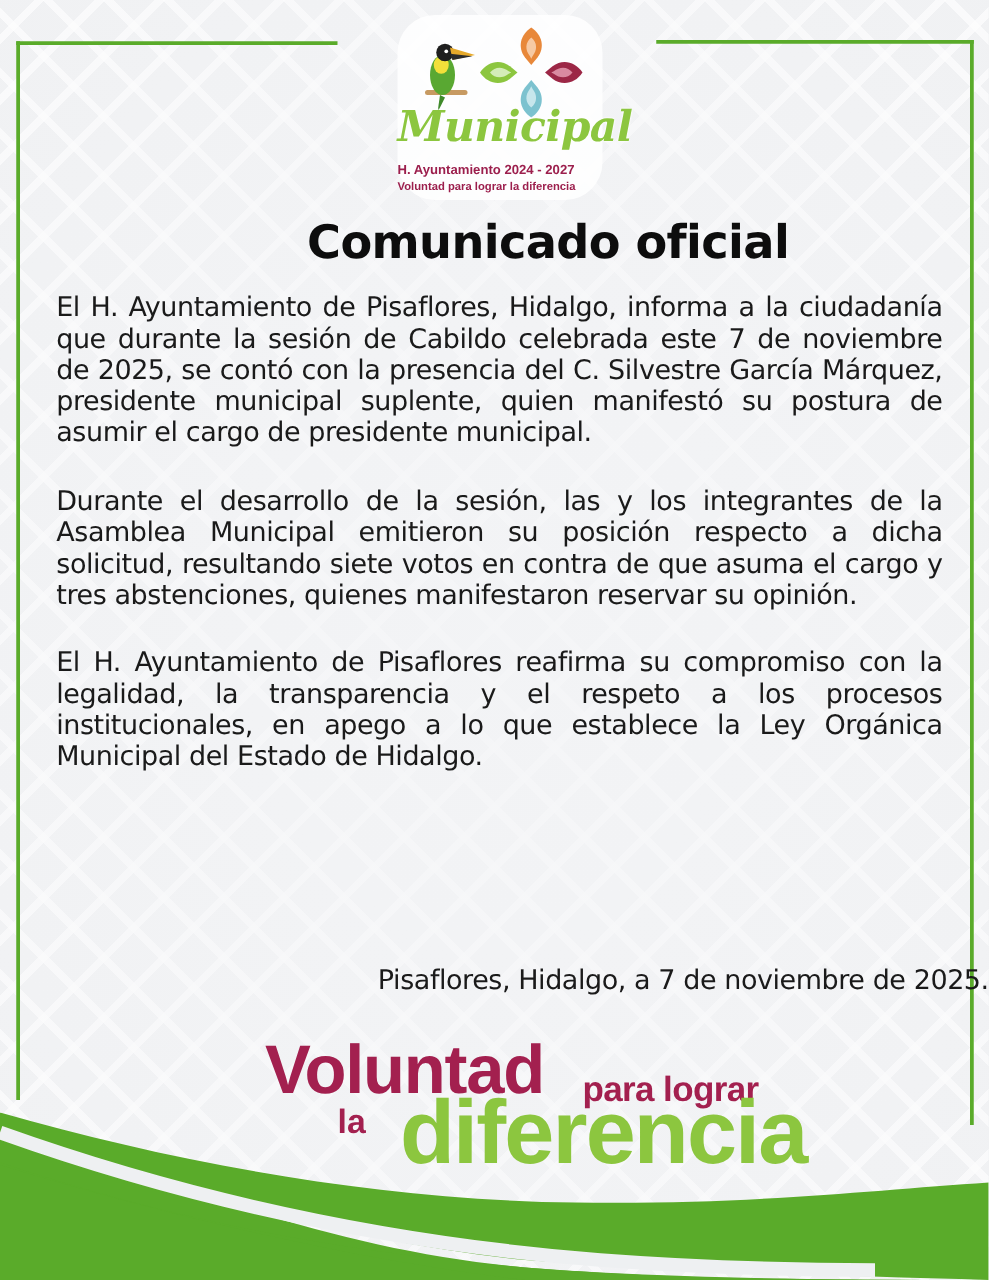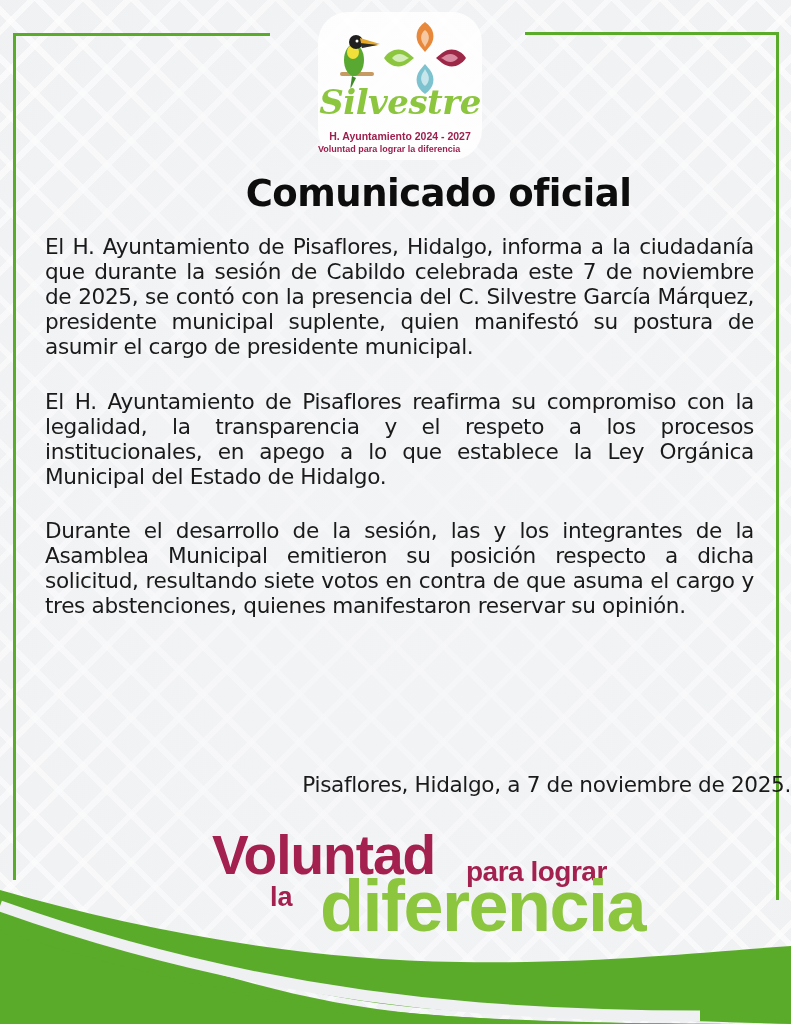--- a/index.html
+++ b/index.html
@@ -32,21 +32,21 @@
     }
     .petals { position:absolute; left:62px; top:6px; width:90px; height:80px; }
     .toucan { position:absolute; left:20px; top:20px; width:44px; height:60px; }
     .logo-name {
       position:absolute; left:0; top:70px; width:164px; text-align:center;
       font-family:"DejaVu Serif", serif; font-style:italic; font-weight:bold;
       font-size:34px; color:#8cc63f; letter-spacing:-0.5px;
       text-shadow:0 0 2px #fff, 0 0 2px #fff;
     }
     .logo-sub1 {
-      position:absolute; left:0; top:118px; width:164px; text-align:center;
+      position:absolute; left:0; top:118px; width:164px; text-align:left;
       font-weight:bold; font-size:10.5px; color:#9c1f4d;
     }
     .logo-sub2 {
       position:absolute; left:0; top:132px; width:164px; 
       font-weight:bold; font-size:9px; color:#9c1f4d;
     }
 
     .title {
       position:absolute; left:0; top:172px; width:791px; text-align:center;
       font-family:"DejaVu Sans", sans-serif; font-weight:bold;
@@ -112,31 +112,31 @@
   <svg class="toucan" viewBox="0 0 44 60">
     <rect x="2" y="40" width="34" height="4" rx="2" fill="#c79a62"></rect>
     <ellipse cx="16" cy="28" rx="10" ry="16" fill="#59a832"></ellipse>
     <ellipse cx="15" cy="20" rx="6" ry="7" fill="#f2e03a"></ellipse>
     <circle cx="18" cy="10" r="7" fill="#1f1f1f"></circle>
     <path d="M22 6 L42 12 L24 16Z" fill="#e6a92a"></path>
     <path d="M22 11 L40 13 L24 16Z" fill="#2b2b2b"></path>
     <circle cx="19" cy="9" r="1.5" fill="#fff"></circle>
     <path d="M14 44 L12 58 L18 46Z" fill="#3f8a2a"></path>
   </svg>
-  <div class="logo-name">Silvestre</div>
+  <div class="logo-name">Municipal</div>
   <div class="logo-sub1">H. Ayuntamiento 2024 - 2027</div>
   <div class="logo-sub2">Voluntad para lograr la diferencia</div>
 </div>
 
 <div class="title">Comunicado oficial</div>
 
 <div class="body-text">
   <p>El H. Ayuntamiento de Pisaflores, Hidalgo, informa a la ciudadanía que durante la sesión de Cabildo celebrada este 7 de noviembre de 2025, se contó con la presencia del C. Silvestre García Márquez, presidente municipal suplente, quien manifestó su postura de asumir el cargo de presidente municipal.</p>
+  <p>Durante el desarrollo de la sesión, las y los integrantes de la Asamblea Municipal emitieron su posición respecto a dicha solicitud, resultando siete votos en contra de que asuma el cargo y tres abstenciones, quienes manifestaron reservar su opinión.</p>
   <p>El H. Ayuntamiento de Pisaflores reafirma su compromiso con la legalidad, la transparencia y el respeto a los procesos institucionales, en apego a lo que establece la Ley Orgánica Municipal del Estado de Hidalgo.</p>
-  <p>Durante el desarrollo de la sesión, las y los integrantes de la Asamblea Municipal emitieron su posición respecto a dicha solicitud, resultando siete votos en contra de que asuma el cargo y tres abstenciones, quienes manifestaron reservar su opinión.</p>
 </div>
 
 <div class="signoff">Pisaflores, Hidalgo, a 7 de noviembre de 2025.</div>
 
 <div class="slogan">
   <span class="slogan-voluntad">Voluntad</span>
   <span class="slogan-para">para lograr</span>
   <span class="slogan-la">la</span>
   <span class="slogan-diferencia">diferencia</span>
 </div>

